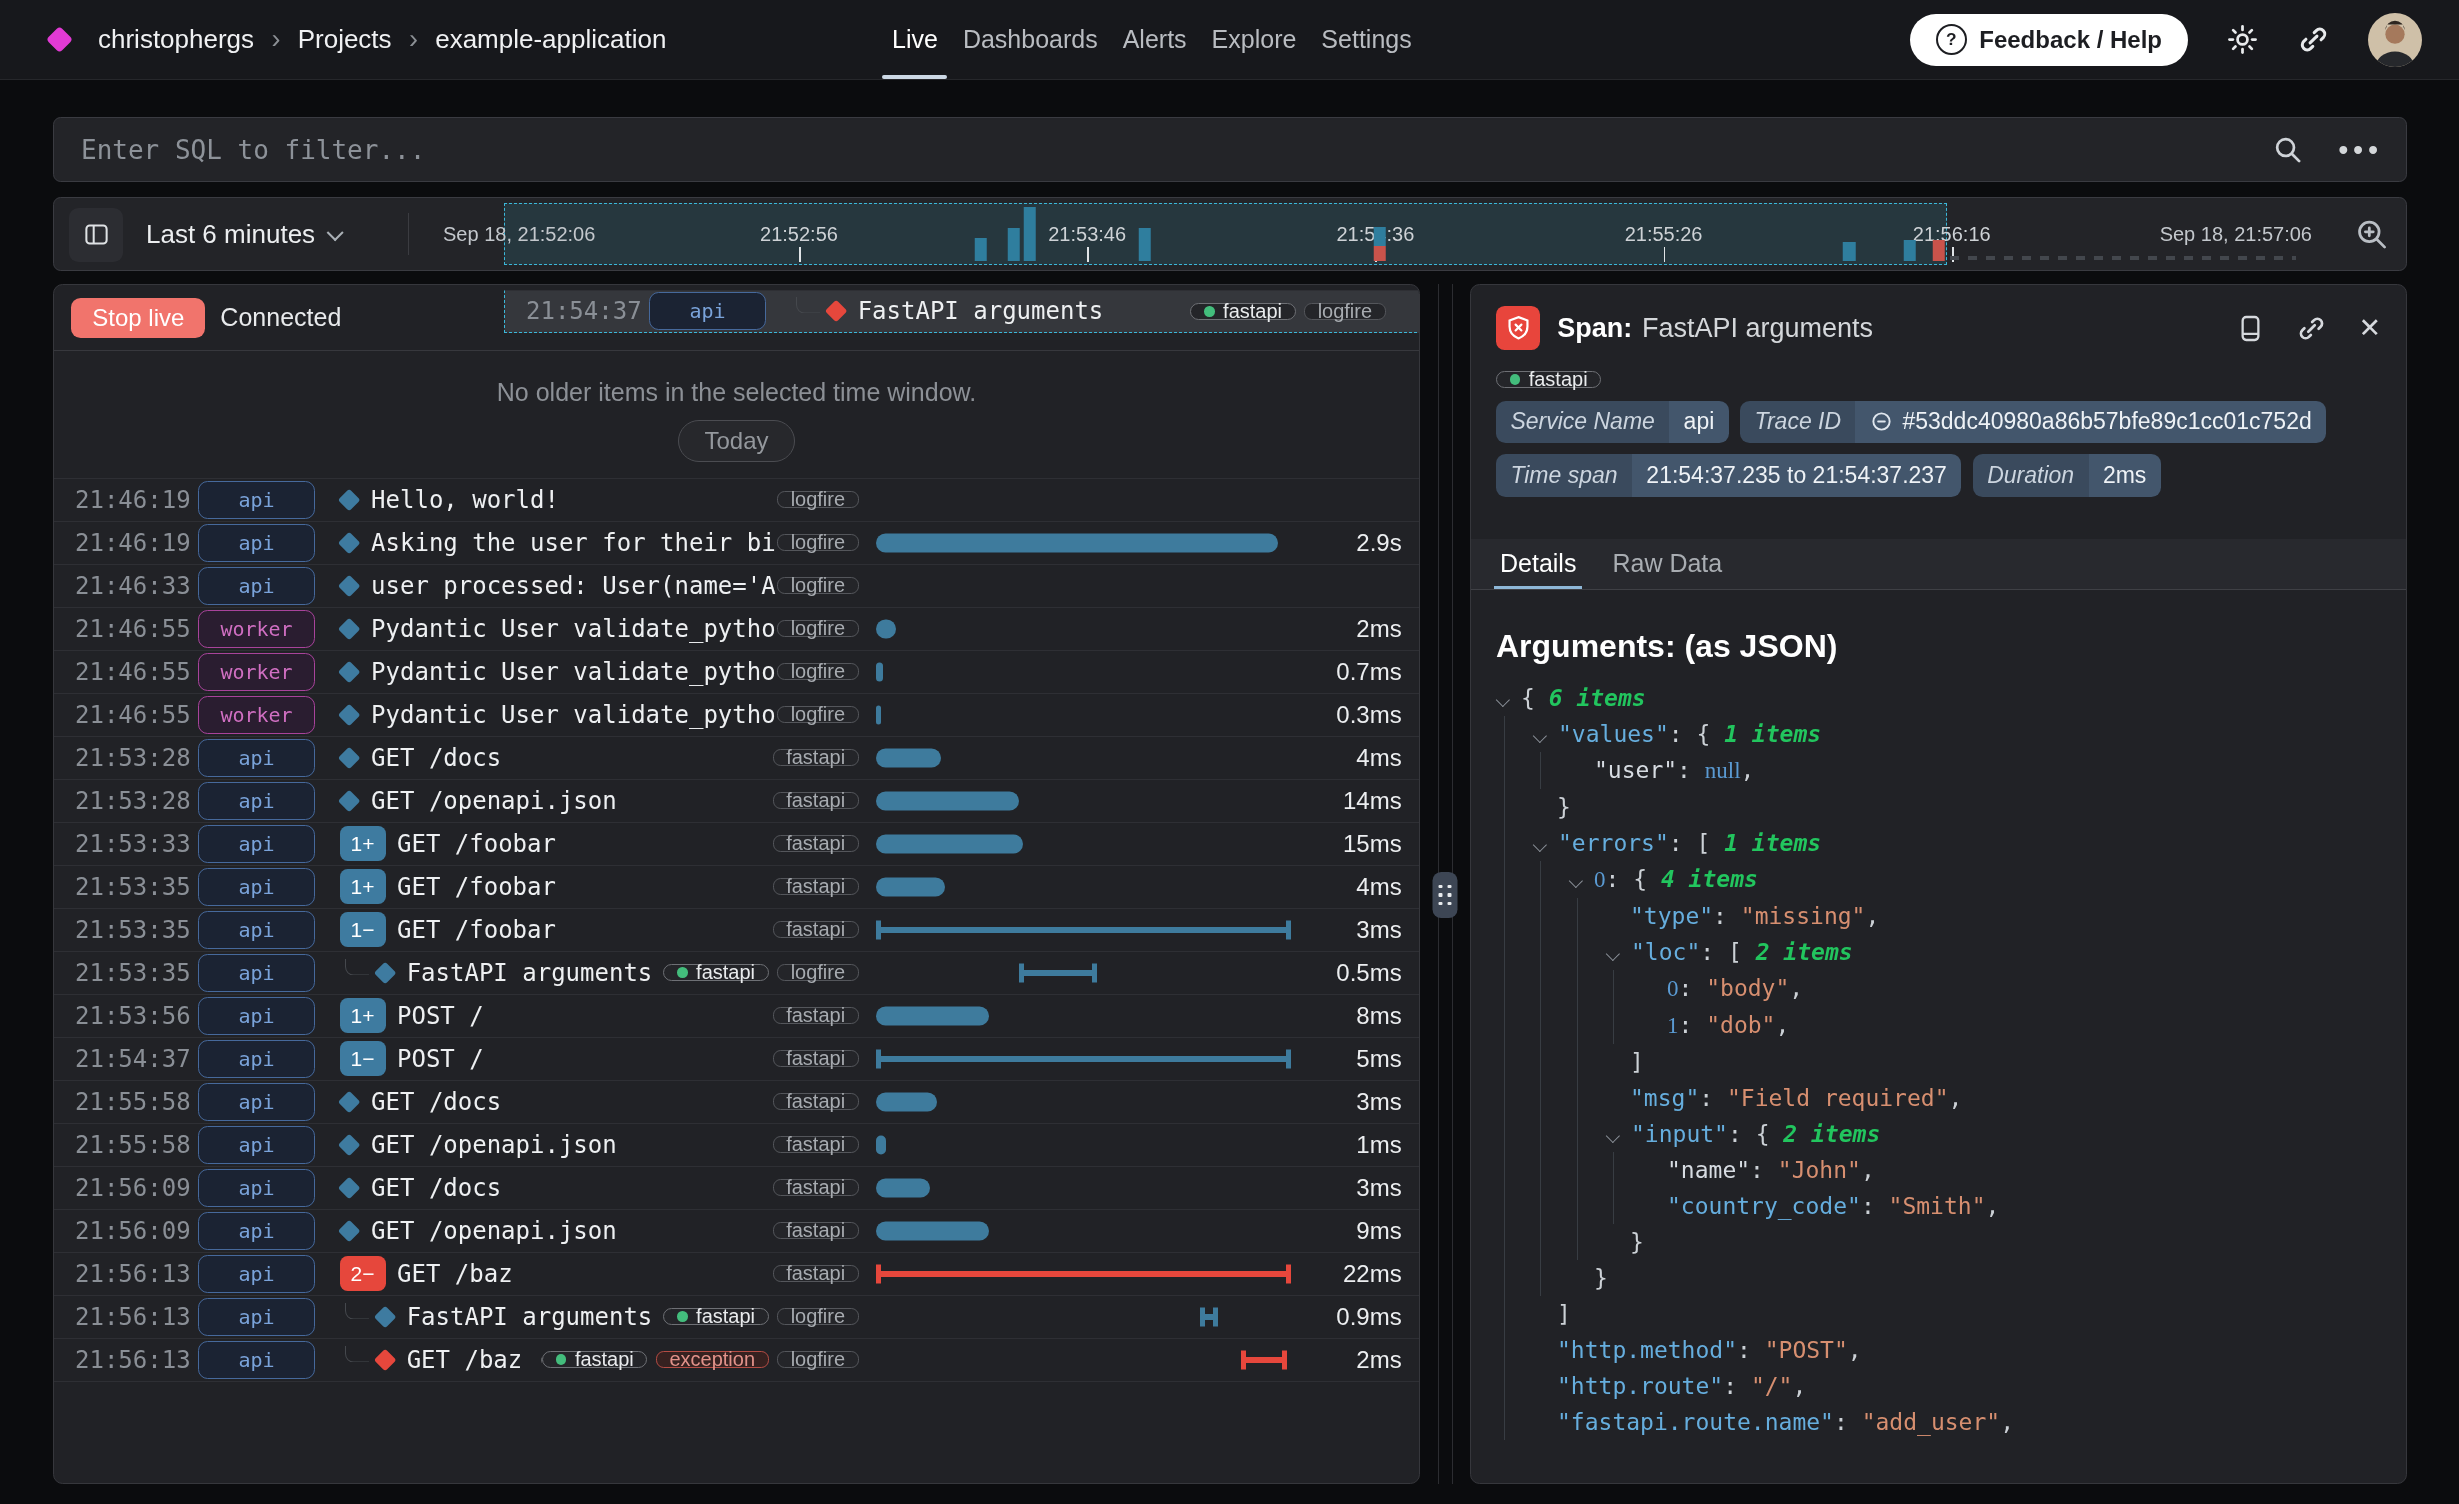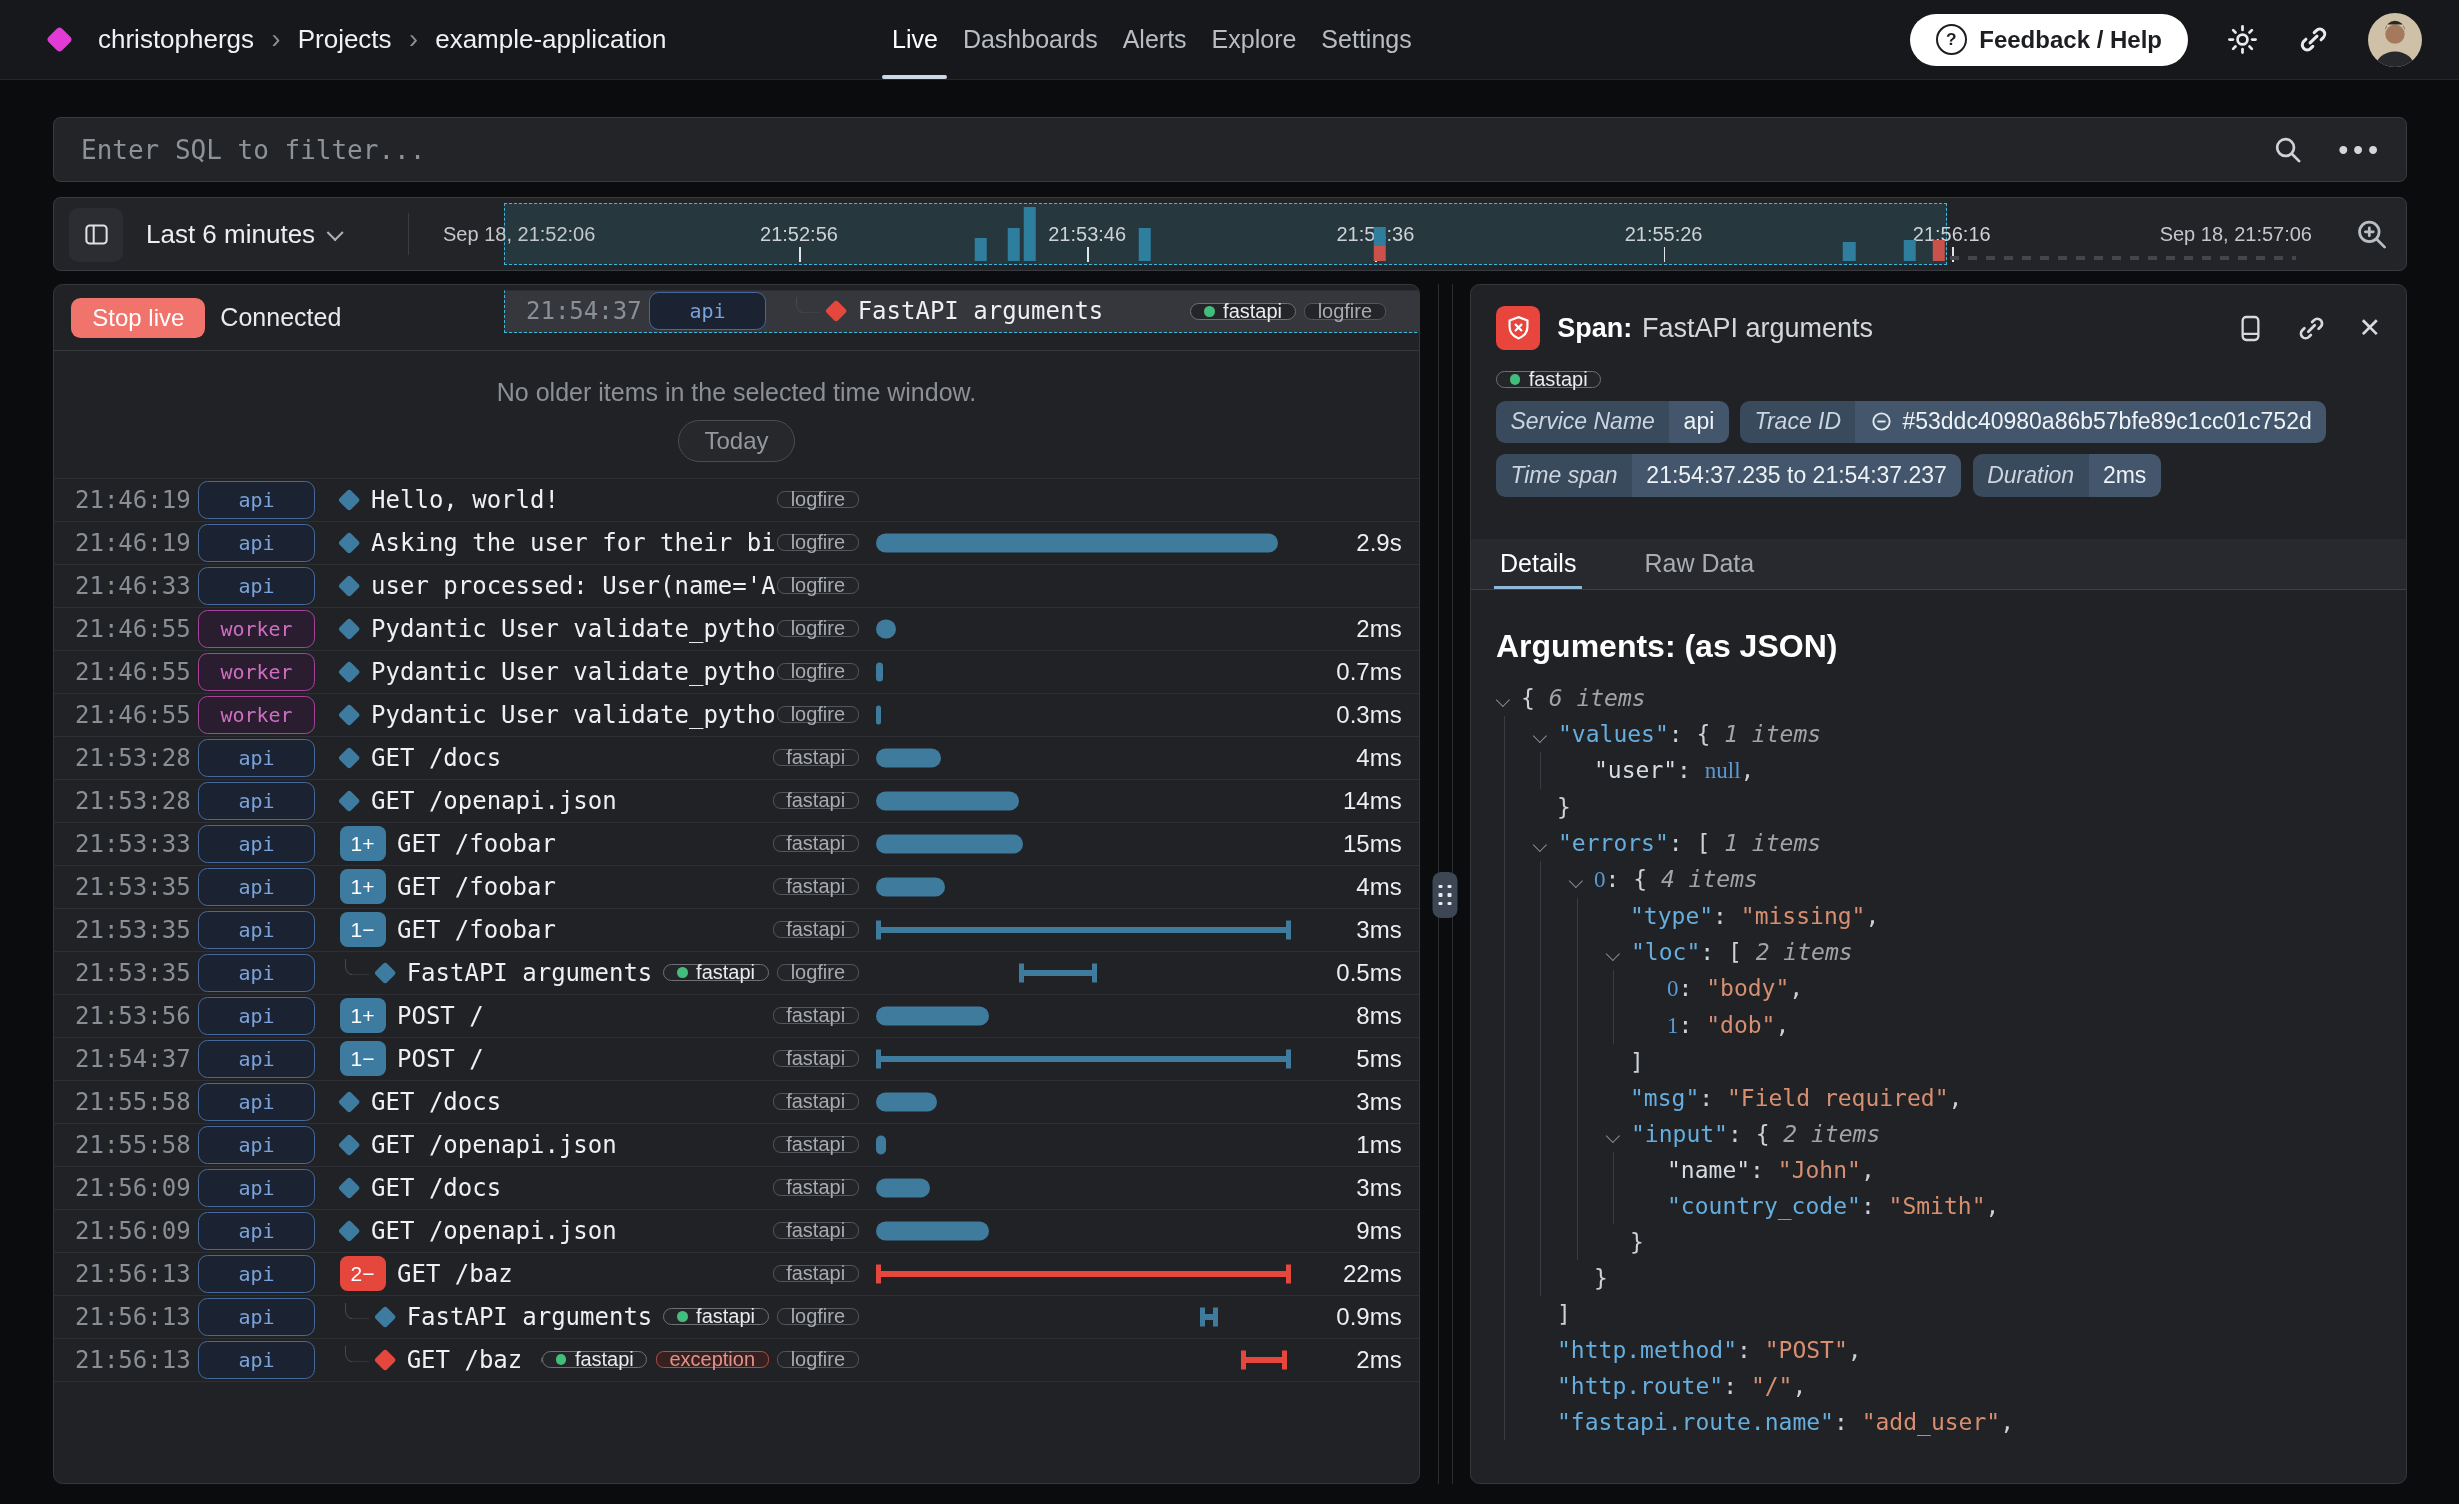--- a/index.html
+++ b/index.html
@@ -127,33 +127,33 @@
   .rhead .sp{flex:1;}
   .ricons{display:flex;align-items:center;gap:31px;color:#d6d9dd;}
   .xclose{font-size:27px;color:#d6d9dd;line-height:1;}
   .rbody{padding:0 25px;}
   .pillrow{margin-top:21px;}
   .chiprow{display:flex;gap:11.5px;margin-top:11.5px;}
   .chip{display:flex;border-radius:9.6px;overflow:hidden;font-size:23px;}
   .chip .cl{background:#3a4a5d;color:#ccd5df;font-style:italic;padding:7.7px 14.4px;display:flex;align-items:center;}
   .chip .cv{background:#43566c;color:#eef2f6;padding:7.7px 14.4px;display:flex;align-items:center;gap:9.6px;}
   .rtabs{margin:42px -25px 0 -25px;background:#28292e;border-bottom:1px solid #3f4045;
-    display:flex;gap:68px;padding:0 29px;height:50px;}
+    display:flex;gap:36px;padding:0 29px;height:50px;}
   .rtab{position:relative;display:flex;align-items:center;font-size:25px;color:#a9adb2;}
   .rtab.active{color:#ffffff;}
   .rtab.active::after{content:"";position:absolute;left:-5.8px;right:-5.8px;bottom:0;height:2.9px;background:#8fb8d8;}
   .jheading{margin-top:38px;font-size:32px;font-weight:700;color:#ffffff;}
   .jtree{margin-top:15.4px;font-family:"DejaVu Sans Mono",monospace;font-size:23px;}
   .jline{position:relative;line-height:36px;white-space:nowrap;}
   .jg{position:absolute;top:0;bottom:0;width:1px;background:#383d43;}
   .jcaret{display:inline-block;width:25px;}
   .jcaret i{display:inline-block;width:8.6px;height:8.6px;border-right:1.9px solid #8b9199;
     border-bottom:1.9px solid #8b9199;transform:rotate(45deg) translateY(-2.9px);}
   .jp{color:#ccd1d6;} .jk{color:#66aede;} .jw{color:#d7dce2;} .js{color:#d78f70;}
-  .jn{color:#5a9ad2;font-family:Liberation Serif, serif;} .jm{color:#a3a3a3;font-style:italic;}
+  .jn{color:#5a9ad2;font-family:Liberation Serif, serif;} .jm{color:#22c55e;font-style:italic;font-weight:bold;}
 
   svg{display:block;}
 </style>
 </head>
 <body>
 
 <div id="stage">
 
   <div class="nav">
     <div class="logo"></div>

